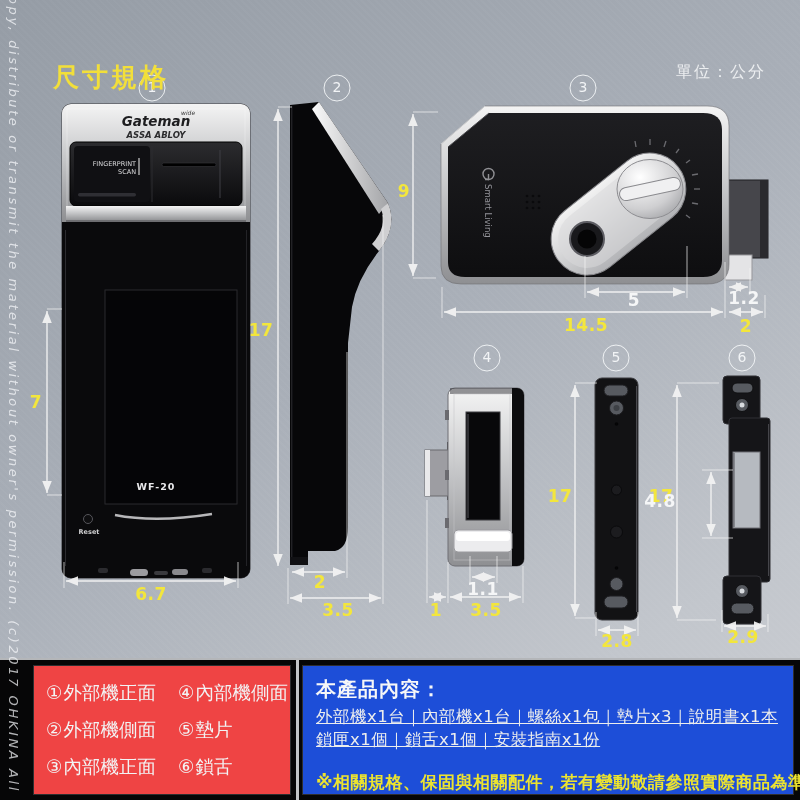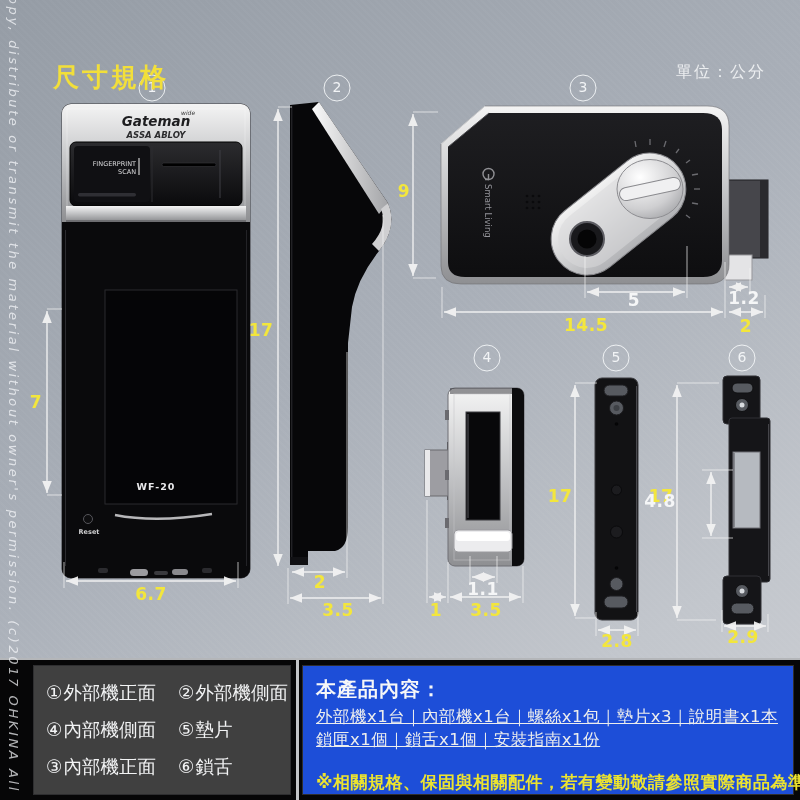--- a/index.html
+++ b/index.html
@@ -15,21 +15,21 @@
     white-space:nowrap;font-style:italic;font-size:13px;letter-spacing:2.6px;
     color:rgba(248,250,252,.72);z-index:30;}
   .vnum{width:25px;height:25px;border:1.6px solid rgba(248,250,252,.85);border-radius:50%;
     color:#f2f4f6;font-size:14px;line-height:23px;text-align:center;
     transform:translate(-50%,-50%);z-index:4;}
   .dim{transform:translate(-50%,-50%);font-size:17px;font-weight:bold;letter-spacing:.5px;z-index:6;}
   .dim.y{color:#f3e63c;}
   .dim.w{color:#f5f6f7;}
   svg.draw{left:0;top:0;z-index:3;}
   .bottom{left:0;top:658px;width:800px;height:142px;background:#060607;border-top:2px solid #b4b6b9;z-index:10;}
-  .legend-box{position:absolute;left:33px;top:5px;width:258px;height:130px;background:#404040;
+  .legend-box{position:absolute;left:33px;top:5px;width:258px;height:130px;background:#ef4444;
     border:1px solid #2e2e30;box-sizing:border-box;padding:14px 0 4px 12px;
     display:grid;grid-template-columns:132px auto;grid-auto-rows:37px;}
   .leg-item{color:#f2f3f4;font-size:18.5px;white-space:nowrap;}
   .leg-num{margin-right:1px;}
   .bottom-divider{position:absolute;left:296px;top:0;width:3px;height:140px;background:#c3c5c8;}
   .contents-box{position:absolute;left:302px;top:5px;width:492px;height:130px;background:#1d4ed8;
     border:1px solid #2e2e30;box-sizing:border-box;padding:10px 0 0 13px;}
   .c-head{color:#f6f7f8;font-size:20px;font-weight:bold;margin-bottom:3px;letter-spacing:1px;}
   .c-line{color:#eceded;font-size:16.5px;line-height:22.5px;letter-spacing:.5px;white-space:nowrap;text-decoration:underline;}
   .c-warn{color:#ece32f;font-size:17px;font-weight:bold;margin-top:20px;letter-spacing:.5px;white-space:nowrap;}
@@ -295,22 +295,22 @@
   <div class="abs dim y" style="left:486px;top:610px">3.5</div>
   <div class="abs dim y" style="left:560px;top:496px">17</div>
   <div class="abs dim y" style="left:617px;top:641px">2.8</div>
   <div class="abs dim y" style="left:661px;top:496px">17</div>
   <div class="abs dim w" style="left:660px;top:501px">4.8</div>
   <div class="abs dim y" style="left:743px;top:637px">2.9</div>
 
   <div class="abs bottom">
     <div class="legend-box">
       <div class="leg-item"><span class="leg-num">①</span><span>外部機正面</span></div>
+      <div class="leg-item"><span class="leg-num">④</span><span>內部機側面</span></div>
       <div class="leg-item"><span class="leg-num">②</span><span>外部機側面</span></div>
-      <div class="leg-item"><span class="leg-num">④</span><span>內部機側面</span></div>
       <div class="leg-item"><span class="leg-num">⑤</span><span>墊片</span></div>
       <div class="leg-item"><span class="leg-num">③</span><span>內部機正面</span></div>
       <div class="leg-item"><span class="leg-num">⑥</span><span>鎖舌</span></div>
     </div>
     <div class="bottom-divider"></div>
     <div class="contents-box">
       <div class="c-head">本產品內容：</div>
       <div class="c-line">外部機x1台｜內部機x1台｜螺絲x1包｜墊片x3｜說明書x1本</div>
       <div class="c-line">鎖匣x1個｜鎖舌x1個｜安裝指南x1份</div>
       <div class="c-warn">※相關規格、保固與相關配件，若有變動敬請參照實際商品為準</div>

